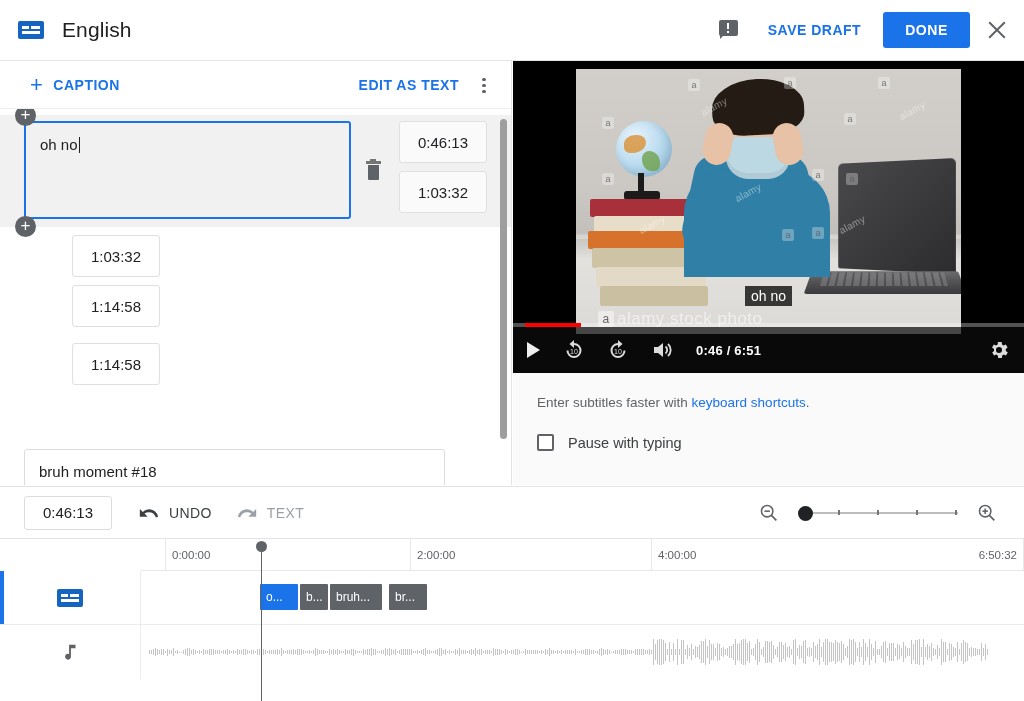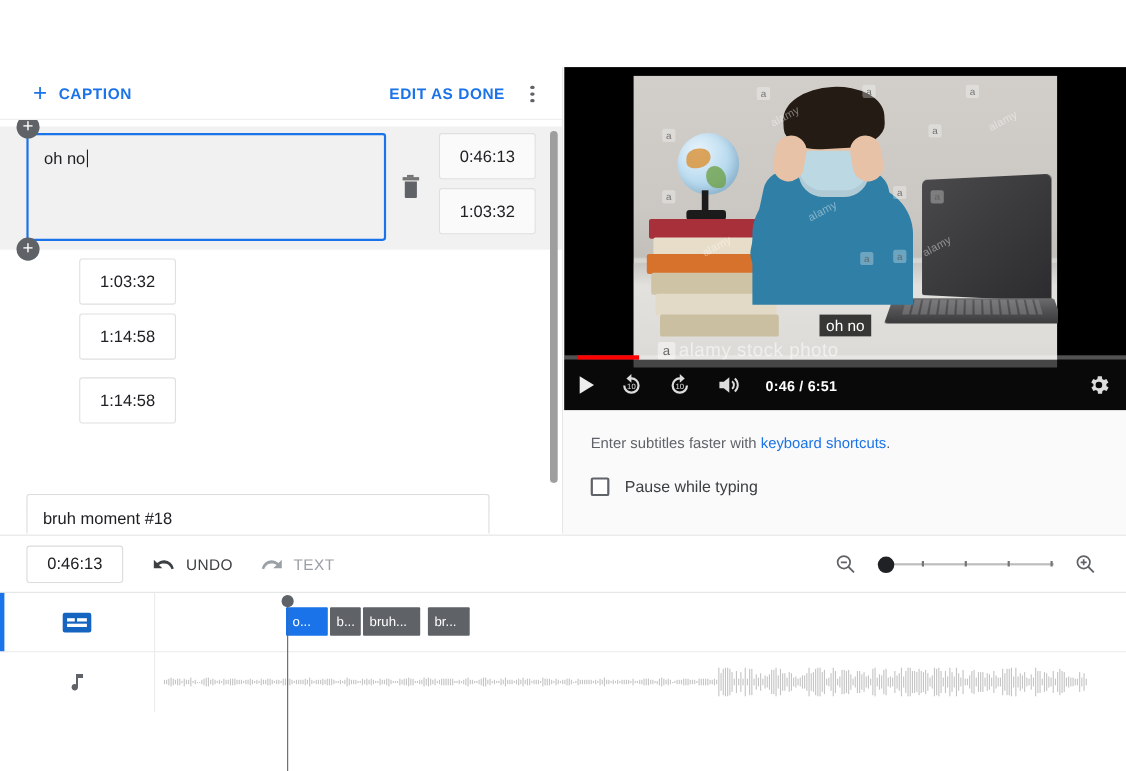--- a/index.html
+++ b/index.html
@@ -427,30 +427,43 @@
     position: absolute; left: 8px; top: 0; right: 0; height: 54px;
     display: flex; align-items: center; gap: 1px;
   }
   .wave i { display: block; width: 1px; background: #c4c4c4; flex: none; }
 </style>
 </head>
 <body>
 
 <div class="app">
 
+  <div class="header">
+    <div class="cc-badge"></div>
+    <div class="lang-title">English</div>
+    <div class="header-spacer"></div>
+    <div class="feedback-icon">
+      <div class="bub"></div>
+        <div class="tail"></div>
+        <div class="bang"></div>
+    </div>
+    <button class="save-draft">SAVE DRAFT</button>
+    <button class="done-btn">DONE</button>
+    <div class="close-x"></div>
+  </div>
 
   <div class="left-panel">
 
     <div class="cap-toolbar">
       <div class="add-caption">
         <span class="plus-sign">+</span>
         <span>CAPTION</span>
       </div>
       <div class="cap-toolbar-spacer"></div>
-      <div class="edit-as-text">EDIT AS DONE</div>
+      <div class="edit-as-text">EDIT AS TEXT</div>
       <div class="kebab">
         <span></span>
           <span></span>
           <span></span>
       </div>
     </div>
 
     <div class="cap-list">
 
       <div class="cap-row active">
@@ -577,21 +590,21 @@
             <path fill="#eee" d="M19.4 13a7.6 7.6 0 0 0 0-2l2-1.6-2-3.4-2.4 1a7.5 7.5 0 0 0-1.7-1l-.4-2.6h-4l-.4 2.6c-.6.2-1.2.6-1.7 1l-2.4-1-2 3.4L6.6 11a7.6 7.6 0 0 0 0 2l-2 1.6 2 3.4 2.4-1c.5.4 1.1.8 1.7 1l.4 2.6h4l.4-2.6c.6-.2 1.2-.6 1.7-1l2.4 1 2-3.4-2.2-1.6zM12 15.3A3.3 3.3 0 1 1 12 8.7a3.3 3.3 0 0 1 0 6.6z"></path>
           </svg>
         </div>
       </div>
     </div>
 
     <div class="below-player">
       <div class="hint-line"><span>Enter subtitles faster with </span><a>keyboard shortcuts</a><span>.</span></div>
       <div class="pause-row">
         <div class="chkbox"></div>
-        <div class="pause-label">Pause while typing</div>
+        <div class="pause-label">Pause with typing</div>
       </div>
     </div>
   </div>
 
   <div class="bottom-bar">
     <div class="tc-chip">0:46:13</div>
     <div class="undo-btn">
       <span class="arrow-ico">
         <svg width="22" height="22" viewBox="0 0 24 24">
           <path d="M12.5 8c-2.8 0-5.3 1.1-7.2 2.8L2 7.5V16h8.5l-3.4-3.4A8 8 0 0 1 19.5 17l2.4-.8A10.5 10.5 0 0 0 12.5 8z" fill="#3c4043"></path>
@@ -627,20 +640,26 @@
       <svg width="22" height="22" viewBox="0 0 24 24">
         <circle cx="10" cy="10" r="6.2" stroke="#5f6368" stroke-width="1.7" fill="none"></circle>
         <line x1="14.6" y1="14.6" x2="20" y2="20" stroke="#5f6368" stroke-width="1.9"></line>
         <line x1="7" y1="10" x2="13" y2="10" stroke="#5f6368" stroke-width="1.7"></line>
         <line x1="10" y1="7" x2="10" y2="13" stroke="#5f6368" stroke-width="1.7"></line>
       </svg>
     </div>
   </div>
 
   <div class="timeline">
+    <div class="ruler">
+      <div class="ruler-mark" style="left:24px;">0:00:00</div>
+      <div class="ruler-mark" style="left:269px;">2:00:00</div>
+      <div class="ruler-mark" style="left:510px;">4:00:00</div>
+      <div class="ruler-mark right-al" style="right:0;">6:50:32</div>
+    </div>
 
     <div class="track-row">
       <div class="track-head active">
         <div class="cc-badge"></div>
       </div>
       <div class="track-body">
         <div class="cue selected" style="left:119px; width:38px;">o...</div>
         <div class="cue" style="left:159px; width:28px;">b...</div>
         <div class="cue" style="left:189px; width:52px;">bruh...</div>
         <div class="cue" style="left:248px; width:38px;">br...</div>

